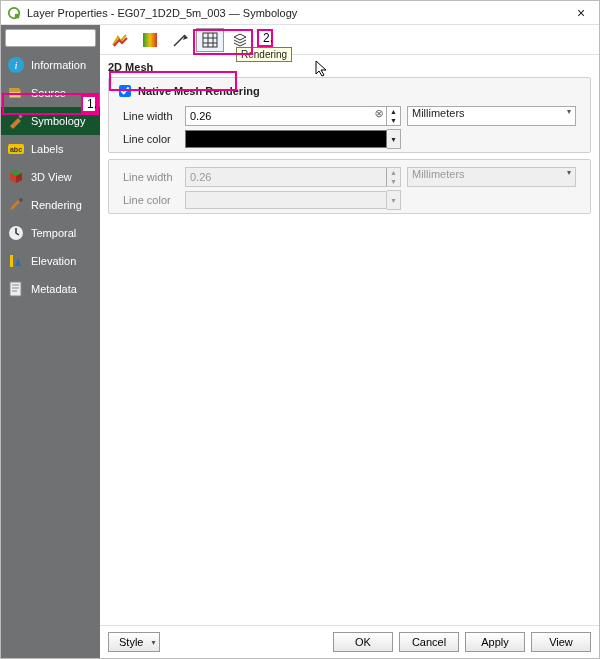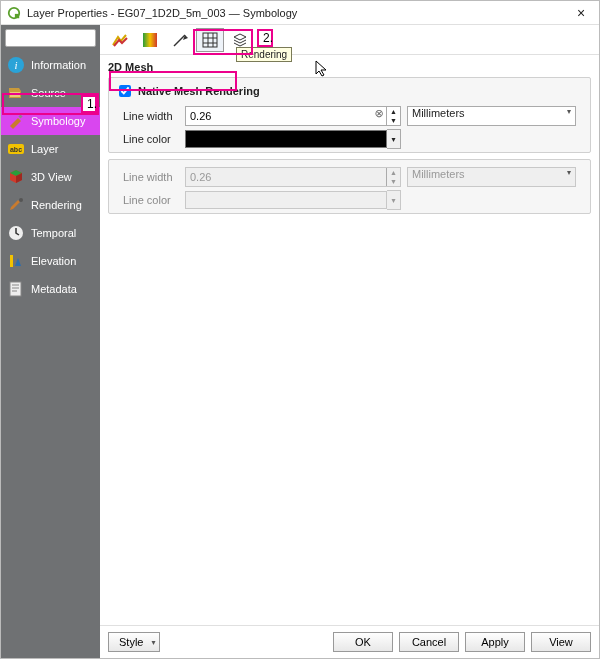--- a/index.html
+++ b/index.html
@@ -8,21 +8,21 @@
   .titlebar { height: 24px; display: flex; align-items: center; padding: 0 6px; border-bottom: 1px solid #e0e0e0; }
   .titlebar .app-icon { width: 14px; height: 14px; margin-right: 6px; }
   .titlebar .title { flex: 1; font-size: 11px; }
   .titlebar .close { width: 24px; text-align: center; font-size: 14px; cursor: default; }
   .body { flex: 1; display: flex; min-height: 0; }
   .sidebar { width: 99px; background: #6f7173; display: flex; flex-direction: column; }
   .search { padding: 4px; }
   .search input { width: 100%; height: 18px; border: 1px solid #aaa; border-radius: 2px; font-size: 11px; padding: 0 4px; background: #fff; }
   .navlist { flex: 1; display: flex; flex-direction: column; }
   .nav-item { display: flex; align-items: center; gap: 6px; padding: 5px 6px; color: #fff; font-size: 11px; cursor: default; position: relative; }
-  .nav-item.selected { background: #d946ef; }
+  .nav-item.selected { background: #14532d; }
   .nav-item .nicon { width: 18px; height: 18px; flex-shrink: 0; }
   .main { flex: 1; display: flex; flex-direction: column; min-width: 0; }
   .toolbar { height: 30px; display: flex; align-items: center; gap: 2px; padding: 0 6px; border-bottom: 1px solid #e0e0e0; position: relative; }
   .tbtn { width: 28px; height: 24px; display: flex; align-items: center; justify-content: center; border: 1px solid transparent; cursor: default; }
   .tbtn.active { border: 1px solid #999; background: #eef3f9; }
   .tooltip { position: absolute; top: 22px; left: 136px; background: #ffffe1; border: 1px solid #7a7a57; padding: 1px 4px; font-size: 10px; white-space: nowrap; z-index: 5; }
   .content { flex: 1; overflow: auto; padding: 4px 8px 4px 8px; }
   .section-title { font-weight: bold; font-size: 11px; margin: 2px 0 4px 0; }
   .panel { border: 1px solid #d0d0d0; border-radius: 2px; background: #f6f6f6; padding: 4px 6px 0 6px; margin-bottom: 6px; }
   .panel.disabled { color: #8a8a8a; }
@@ -101,21 +101,21 @@
                 <path d="M3 14 L11 6 L14 9 L6 17 Z" fill="#c97b2e"></path>
                 <rect x="12" y="3" width="3" height="3" fill="#888" transform="rotate(45 13.5 4.5)"></rect>
               </svg></span>
           <span>Symbology</span>
         </div>
         <div class="nav-item">
           <span class="nicon"><svg viewBox="0 0 18 18">
                 <rect x="1" y="4" width="16" height="10" rx="2" fill="#f2c200"></rect>
                 <text x="9" y="12" text-anchor="middle" fill="#333" font-size="7" font-weight="bold">abc</text>
               </svg></span>
-          <span>Layer</span>
+          <span>Labels</span>
         </div>
         <div class="nav-item">
           <span class="nicon"><svg viewBox="0 0 18 18">
                 <path d="M9 2l6 3v7l-6 3-6-3V5z" fill="#d03a2a"></path>
                 <path d="M9 2l6 3-6 3-6-3z" fill="#2a9d3a"></path>
                 <path d="M9 8v7l6-3V5z" fill="#a02820"></path>
               </svg></span>
           <span>3D View</span>
         </div>
         <div class="nav-item">

